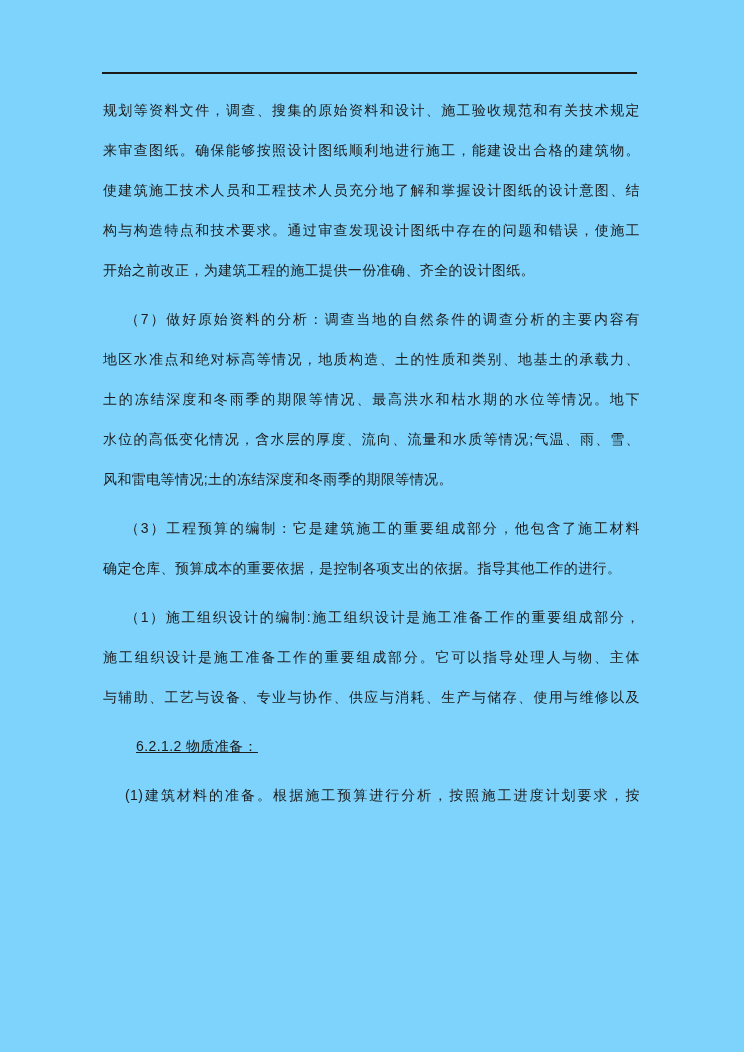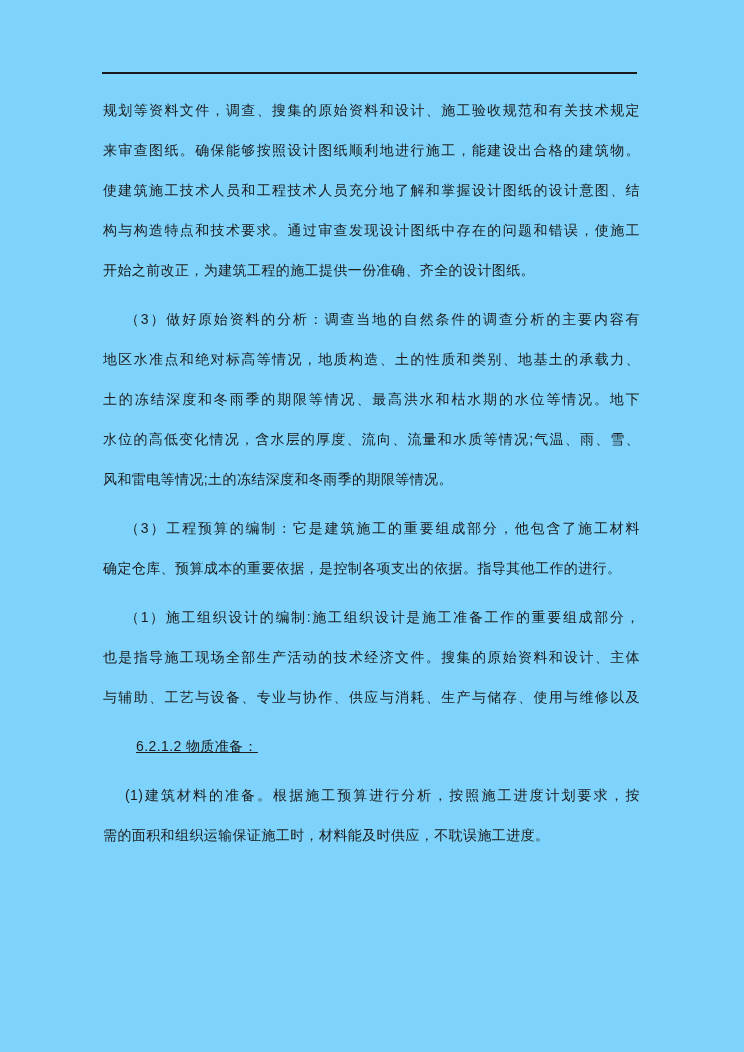--- a/index.html
+++ b/index.html
@@ -62,36 +62,35 @@
   <div class="header-rule" style="background: rgb(26, 26, 26);"></div>
   <div class="content" style="color: rgb(28, 28, 28);">
       <div class="paragraph">
         <div class="line">规划等资料文件，调查、搜集的原始资料和设计、施工验收规范和有关技术规定</div>
         <div class="line">来审查图纸。确保能够按照设计图纸顺利地进行施工，能建设出合格的建筑物。</div>
         <div class="line">使建筑施工技术人员和工程技术人员充分地了解和掌握设计图纸的设计意图、结</div>
         <div class="line">构与构造特点和技术要求。通过审查发现设计图纸中存在的问题和错误，使施工</div>
         <div class="line last">开始之前改正，为建筑工程的施工提供一份准确、齐全的设计图纸。</div>
       </div>
       <div class="paragraph">
-        <div class="line first">（3）做好原始资料的分析：调查当地的自然条件的调查分析的主要内容有</div>
+        <div class="line first">（7）做好原始资料的分析：调查当地的自然条件的调查分析的主要内容有</div>
         <div class="line">地区水准点和绝对标高等情况，地质构造、土的性质和类别、地基土的承载力、</div>
         <div class="line">土的冻结深度和冬雨季的期限等情况、最高洪水和枯水期的水位等情况。地下</div>
         <div class="line">水位的高低变化情况，含水层的厚度、流向、流量和水质等情况;气温、雨、雪、</div>
         <div class="line last">风和雷电等情况;土的冻结深度和冬雨季的期限等情况。</div>
       </div>
       <div class="paragraph">
         <div class="line first">（3）工程预算的编制：它是建筑施工的重要组成部分，他包含了施工材料</div>
         <div class="line last">确定仓库、预算成本的重要依据，是控制各项支出的依据。指导其他工作的进行。</div>
       </div>
       <div class="paragraph">
         <div class="line first">（1）施工组织设计的编制:施工组织设计是施工准备工作的重要组成部分，</div>
-        <div class="line">也是指导施工现场全部生产活动的技术经济文件。搜集的原始资料和设计、主体</div>
+        <div class="line">施工组织设计是施工准备工作的重要组成部分。它可以指导处理人与物、主体</div>
         <div class="line">与辅助、工艺与设备、专业与协作、供应与消耗、生产与储存、使用与维修以及</div>
       </div>
       <div class="paragraph heading">
         <div class="line first last">6.2.1.2 物质准备：</div>
       </div>
       <div class="paragraph">
         <div class="line first">(1)建筑材料的准备。根据施工预算进行分析，按照施工进度计划要求，按</div>
-        <div class="line last">需的面积和组织运输保证施工时，材料能及时供应，不耽误施工进度。</div>
       </div>
     </div>
 </div>
 
 </body></html>

